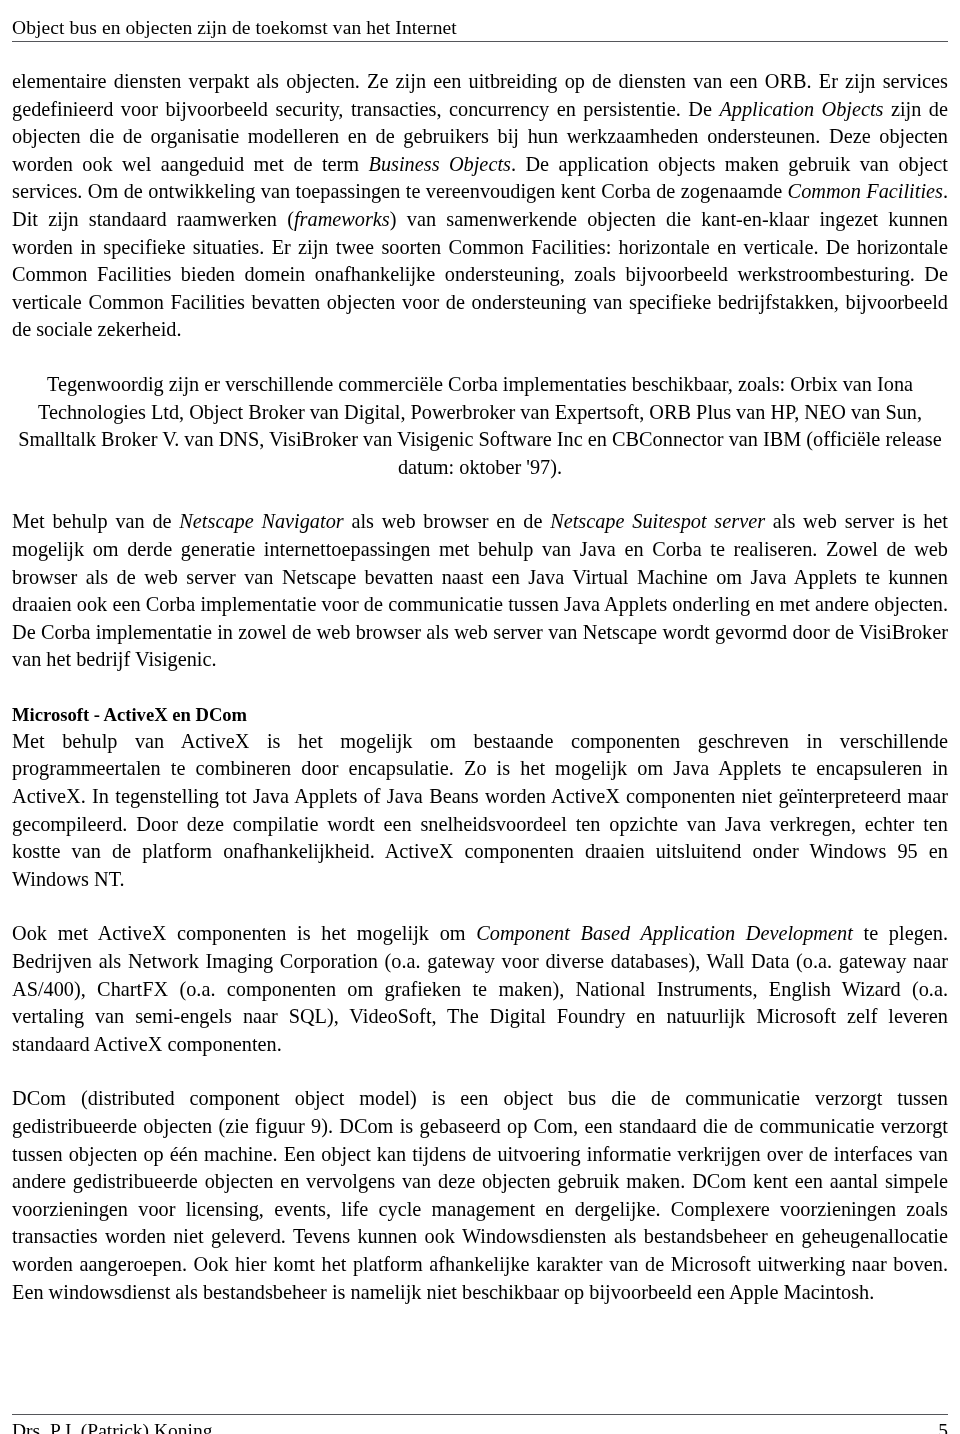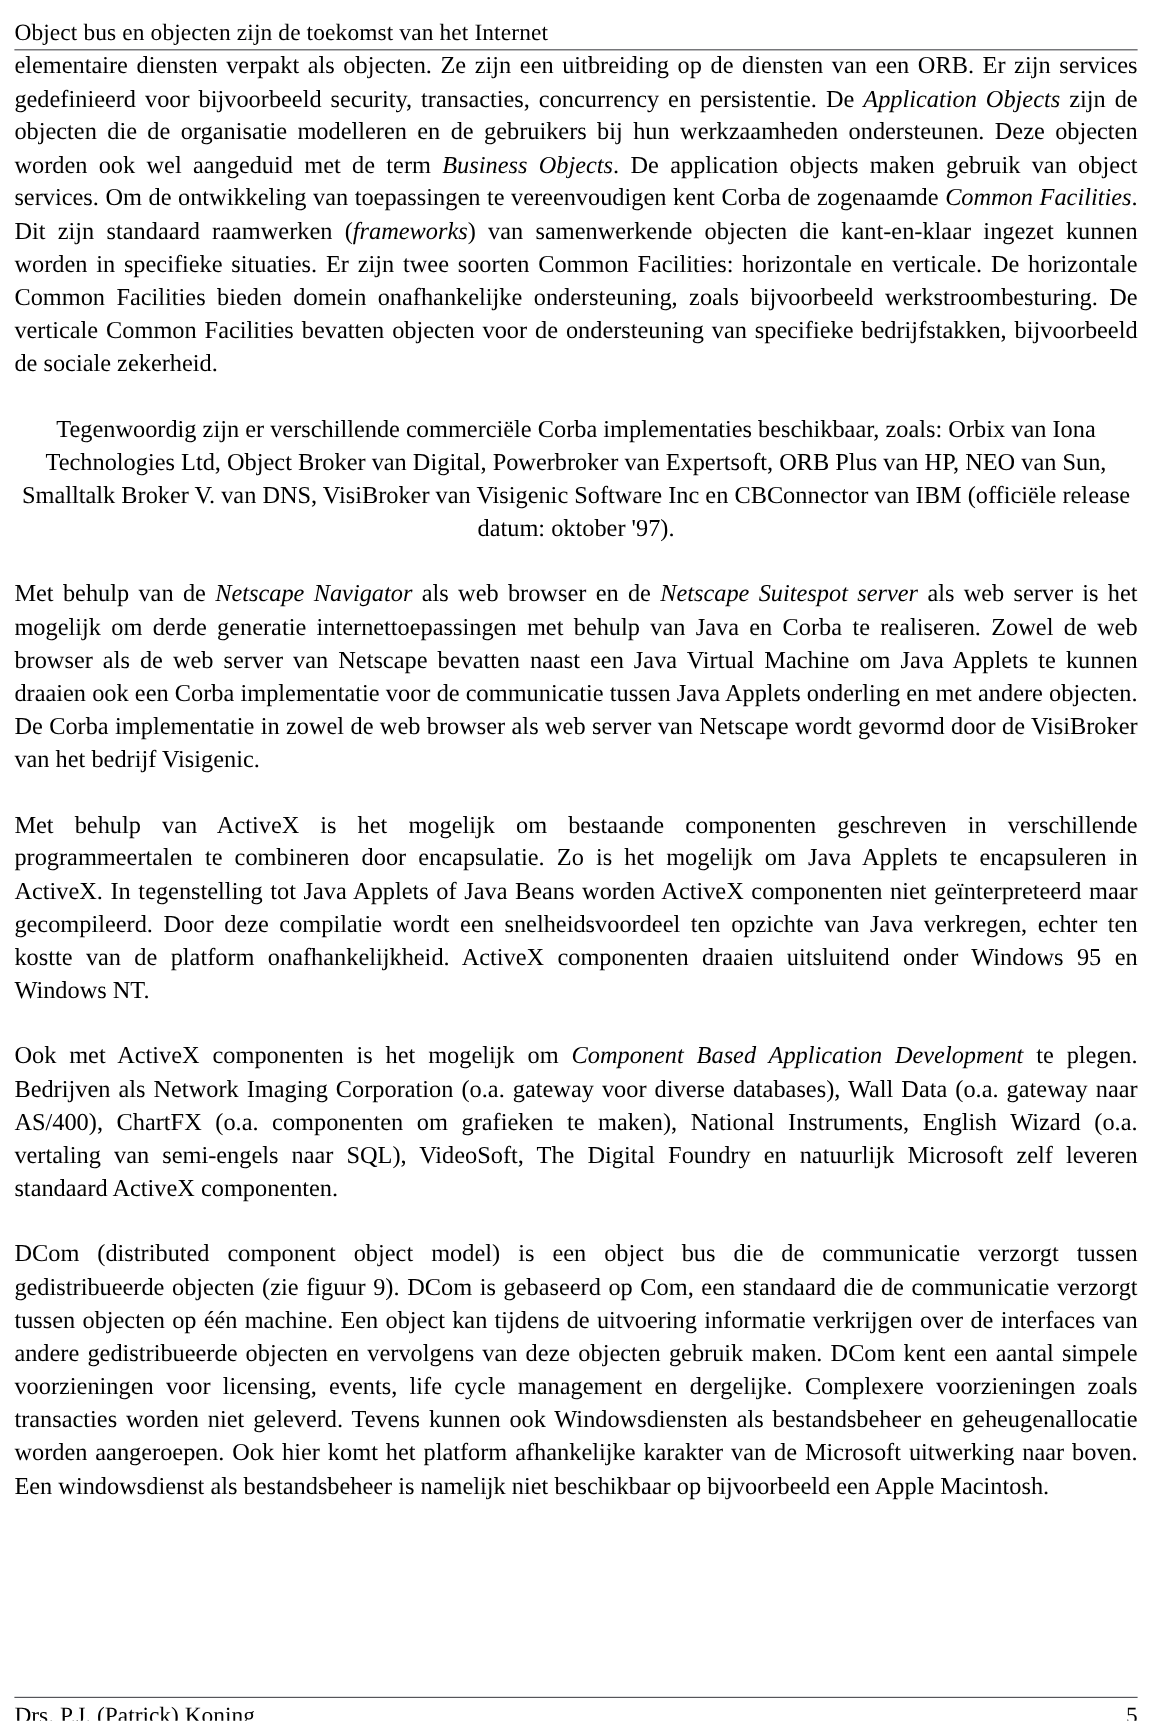--- a/index.html
+++ b/index.html
@@ -36,20 +36,21 @@
   }
   .header-rule {
     border: 0;
     border-top: 1.6px solid #55565a;
     margin: 2px 0 0 0;
     height: 0;
   }
 
   
   .body-text {
+    margin-top: 26px;
   }
   p.para {
     margin: 0;
     font-size: 20.3px;
     line-height: 27.6px;
     text-align: justify;
     text-justify: inter-word;
     hyphens: manual;
   }
   p.para.ragged {
@@ -105,20 +106,21 @@
 
   <div class="body-text">
 
     <p class="para"><span>elementaire diensten verpakt als objecten. Ze zijn een uitbreiding op de diensten van een ORB. Er zijn services gedefinieerd voor bijvoorbeeld security, transacties, concurrency en persistentie. De </span><i>Application Objects</i><span> zijn de objecten die de organisatie modelleren en de gebruikers bij hun werkzaamheden ondersteunen. Deze objecten worden ook wel aangeduid met de term </span><i>Business Objects</i><span>. De application objects maken gebruik van object services. Om de ontwikkeling van toepassingen te vereenvoudigen kent Corba de zogenaamde </span><i>Common Facilities</i><span>. Dit zijn standaard raamwerken (</span><i>frameworks</i><span>) van samenwerkende objecten die kant-en-klaar ingezet kunnen worden in specifieke situaties. Er zijn twee soorten Common Facilities: horizontale en verticale. De horizontale Common Facilities bieden domein onafhankelijke ondersteuning, zoals bijvoorbeeld werkstroombesturing. De verticale Common Facilities bevatten objecten voor de ondersteuning van specifieke bedrijfstakken, bijvoorbeeld de sociale zekerheid.</span></p>
 
     <p class="para ragged gap">Tegenwoordig zijn er verschillende commerciële Corba implementaties beschikbaar, zoals: Orbix van Iona Technologies Ltd, Object Broker van Digital, Powerbroker van Expertsoft, ORB Plus van HP, NEO van Sun, Smalltalk Broker V. van DNS, VisiBroker van Visigenic Software Inc en CBConnector van IBM (officiële release datum: oktober '97).</p>
 
     <p class="para gap"><span>Met behulp van de </span><i>Netscape Navigator</i><span> als web browser en de </span><i>Netscape Suitespot server</i><span> als web server is het mogelijk om derde generatie internettoepassingen met behulp van Java en Corba te realiseren.  Zowel de web browser als de web server van Netscape bevatten naast een Java Virtual Machine om Java Applets te kunnen draaien ook een Corba implementatie voor de communicatie tussen Java Applets onderling en met andere objecten.  De Corba implementatie in zowel de web browser als web server van Netscape wordt gevormd door de VisiBroker van het bedrijf Visigenic.</span></p>
 
     <div class="heading-block">
+      <h2 class="heading">Microsoft - ActiveX en DCom</h2>
       <p class="para">Met behulp van ActiveX is het mogelijk om bestaande componenten geschreven in verschillende programmeertalen te combineren door encapsulatie. Zo is het mogelijk om Java Applets te encapsuleren in ActiveX. In tegenstelling tot Java Applets of Java Beans worden ActiveX componenten niet geïnterpreteerd maar gecompileerd. Door deze compilatie wordt een snelheidsvoordeel ten opzichte van Java verkregen, echter ten kostte van de platform onafhan­kelijkheid. ActiveX componenten draaien uitsluitend onder Windows 95 en Windows NT.</p>
     </div>
 
     <p class="para gap"><span>Ook met ActiveX componenten is het mogelijk om </span><i>Component Based Application Development</i><span> te plegen. Bedrijven als Network Imaging Corporation (o.a. gateway voor diverse databases), Wall Data (o.a. gateway naar AS/400), ChartFX (o.a. componenten om grafieken te maken), National Instruments, English Wizard (o.a. vertaling van semi-engels naar SQL), VideoSoft, The Digital Foundry en natuurlijk Microsoft zelf leveren standaard ActiveX componenten.</span></p>
 
     <p class="para gap">DCom (distributed component object model)  is een object bus die de communicatie verzorgt tussen gedistribueerde objecten (zie figuur 9). DCom is gebaseerd op Com, een standaard die de communicatie verzorgt tussen objecten op één machine. Een object kan tijdens de uitvoering informatie verkrijgen over de interfaces van andere gedistribueerde objecten en vervolgens van deze objecten gebruik maken. DCom kent een aantal simpele voorzieningen voor licensing, events, life cycle management en dergelijke. Complexere  voorzieningen zoals transacties worden niet geleverd. Tevens kunnen ook Windowsdiensten als bestandsbeheer en geheugenallocatie worden aangeroepen. Ook hier komt het platform afhankelijke karakter van de Microsoft uitwerking naar boven. Een windowsdienst als bestandsbeheer is namelijk niet beschikbaar op bijvoorbeeld een Apple Macintosh.</p>
 
   </div>
 
   <div class="footer">

